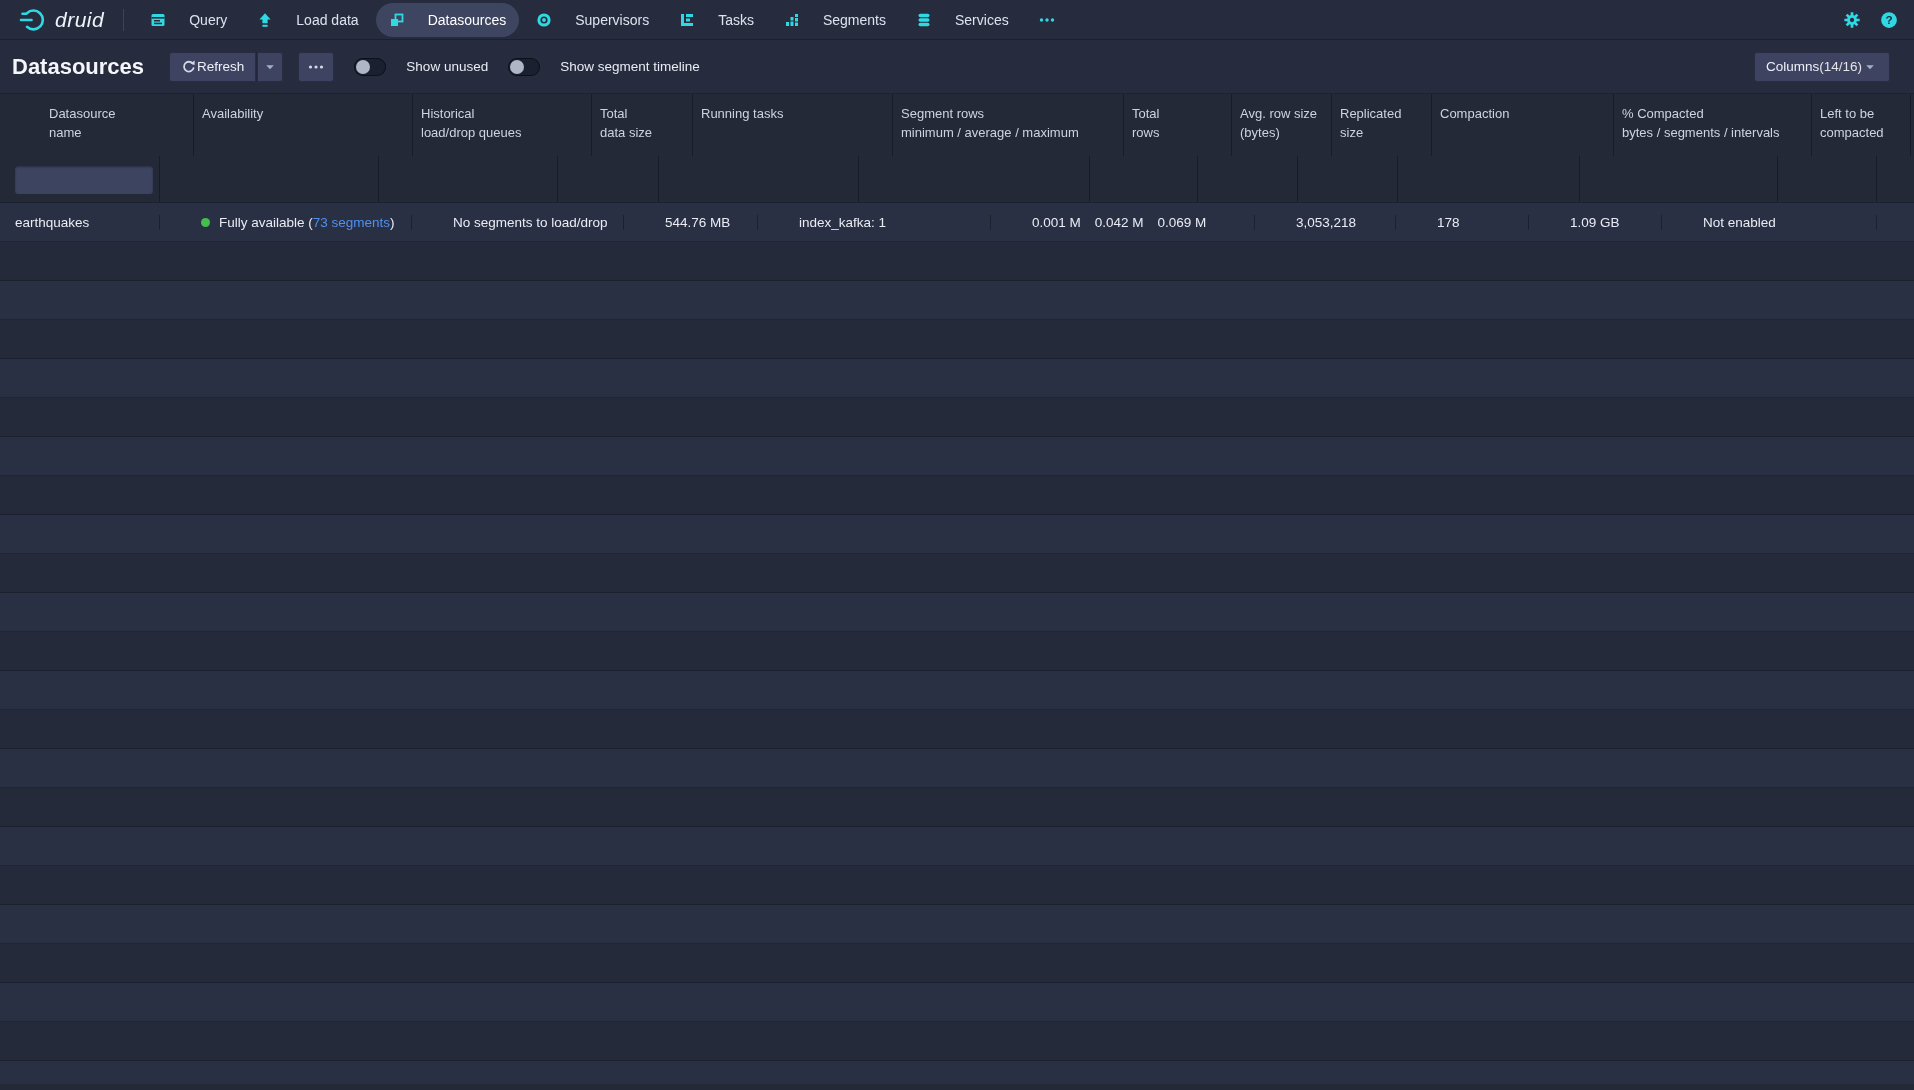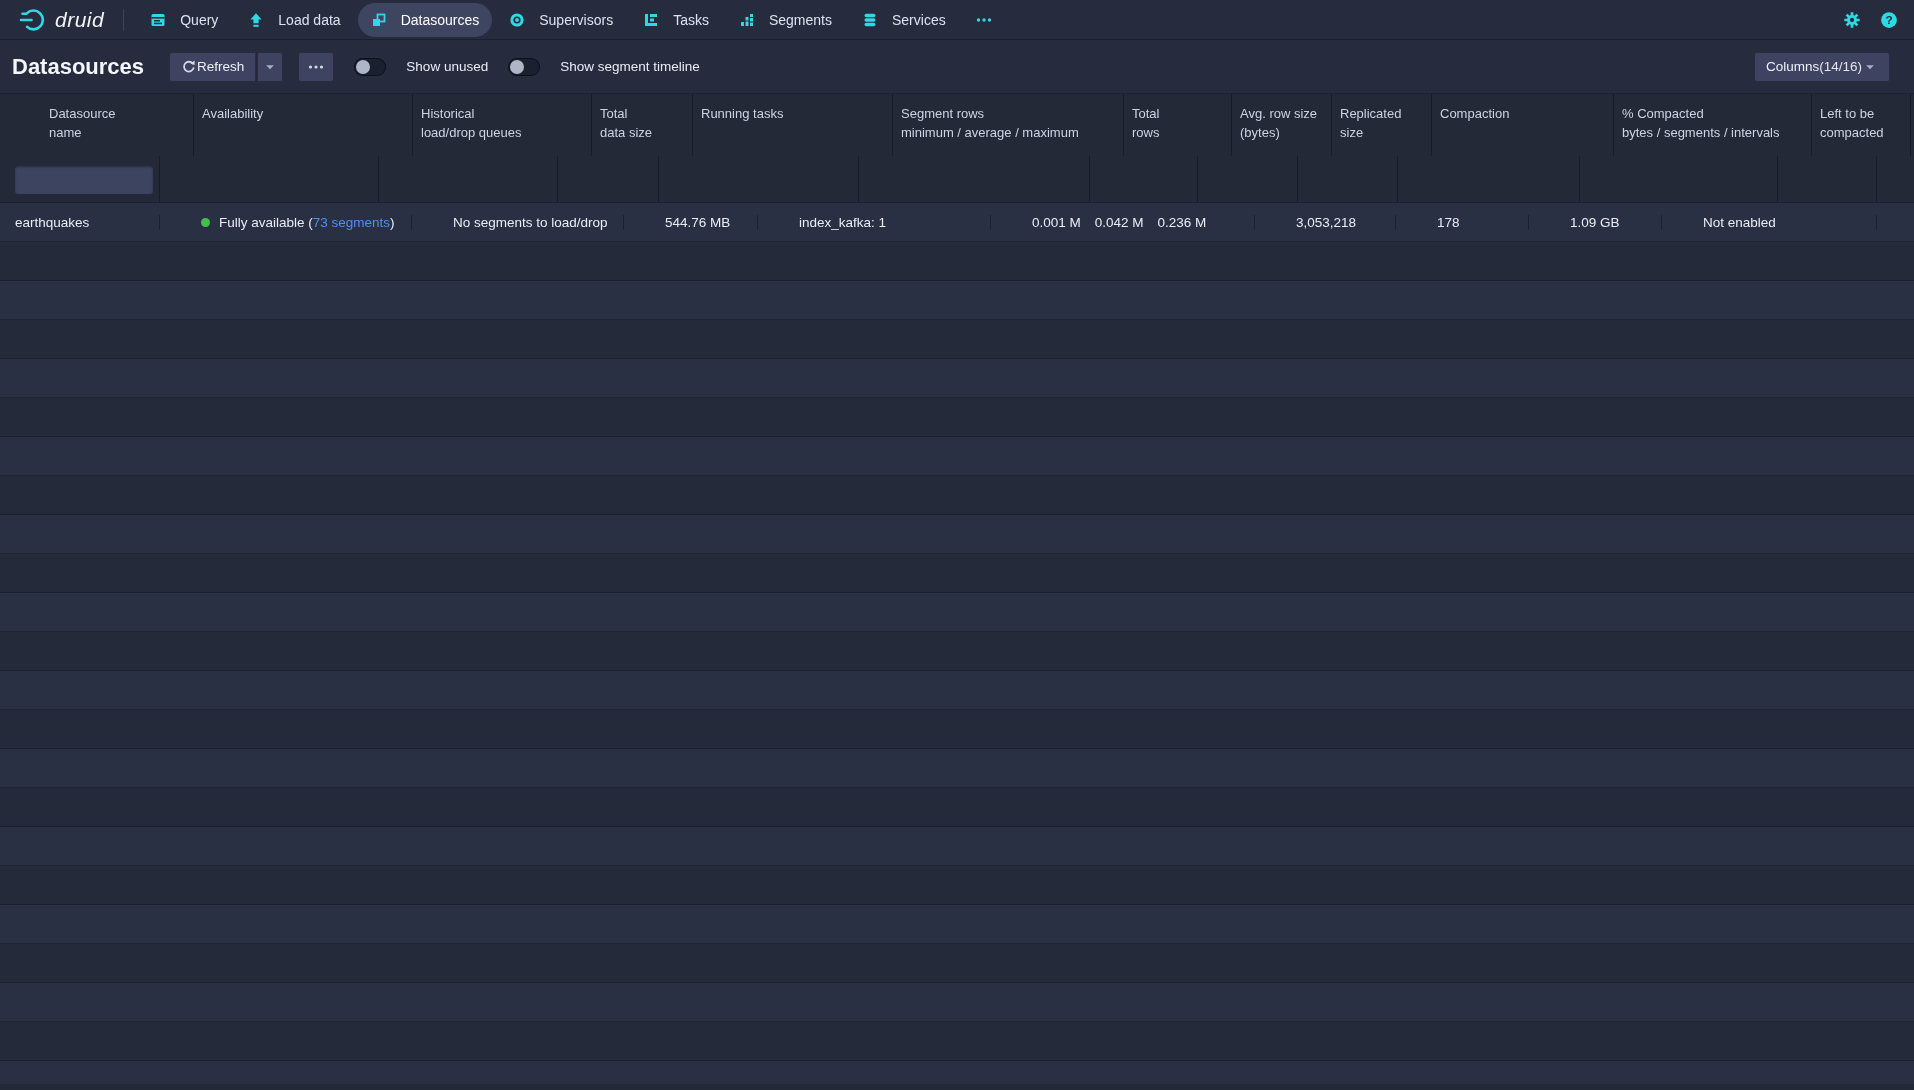--- a/index.html
+++ b/index.html
@@ -6,21 +6,21 @@
   html,body { width:1914px; height:1090px; overflow:hidden; background:#242938;
     font-family:"Liberation Sans","DejaVu Sans",sans-serif; }
 
   
   .nav { height:40px; background:#262b3e; display:flex; align-items:center;
     padding:0 16px 0 12px; border-bottom:1px solid rgba(0,0,0,.25); }
   .brand { display:flex; align-items:center; gap:7px; padding:0 6px; }
   .brand-word { font-size:21px; font-style:italic; color:#f2f5fb; letter-spacing:.5px; }
   .nav-divider { width:1px; height:22px; background:#3c4257; margin:0 13px; }
   .nav-items { display:flex; align-items:center; gap:4px; }
-  .nav-item { display:flex; align-items:center; gap:14px; height:34px; padding:0 13px;
+  .nav-item { display:flex; align-items:center; gap:23px; height:34px; padding:0 13px;
     border-radius:17px; color:#dde2ee; font-size:14px; cursor:pointer; white-space:nowrap; }
   .nav-item.active { background:#3e4560; color:#ffffff; }
   .nav-ic { display:flex; width:16px; height:16px; }
   .nav-spacer { flex:1; }
   .nav-right { display:flex; align-items:center; gap:19px; }
   .nav-right .nav-ic { width:18px; height:18px; cursor:pointer; }
 
   
   .strip { height:54px; background:#262b3e; display:flex; align-items:center;
     padding:0 24px 0 12px; gap:15px; border-bottom:1px solid rgba(0,0,0,.22); }
@@ -321,21 +321,21 @@
       <span>Fully available (</span>
       <a class="link">73 segments</a>
       <span>)</span>
     </div>
     <div>No segments to load/drop</div>
     <div>544.76 MB</div>
     <div>index_kafka: 1</div>
     <div class="seg-vals">
       <span>0.001 M</span>
       <span>0.042 M</span>
-      <span>0.236 M</span>
+      <span>0.069 M</span>
     </div>
     <div>3,053,218</div>
     <div>178</div>
     <div>1.09 GB</div>
     <div>Not enabled</div>
     <div>
       <span class="thirds">
         <span>-</span>
         <span>-</span>
         <span>...</span>

